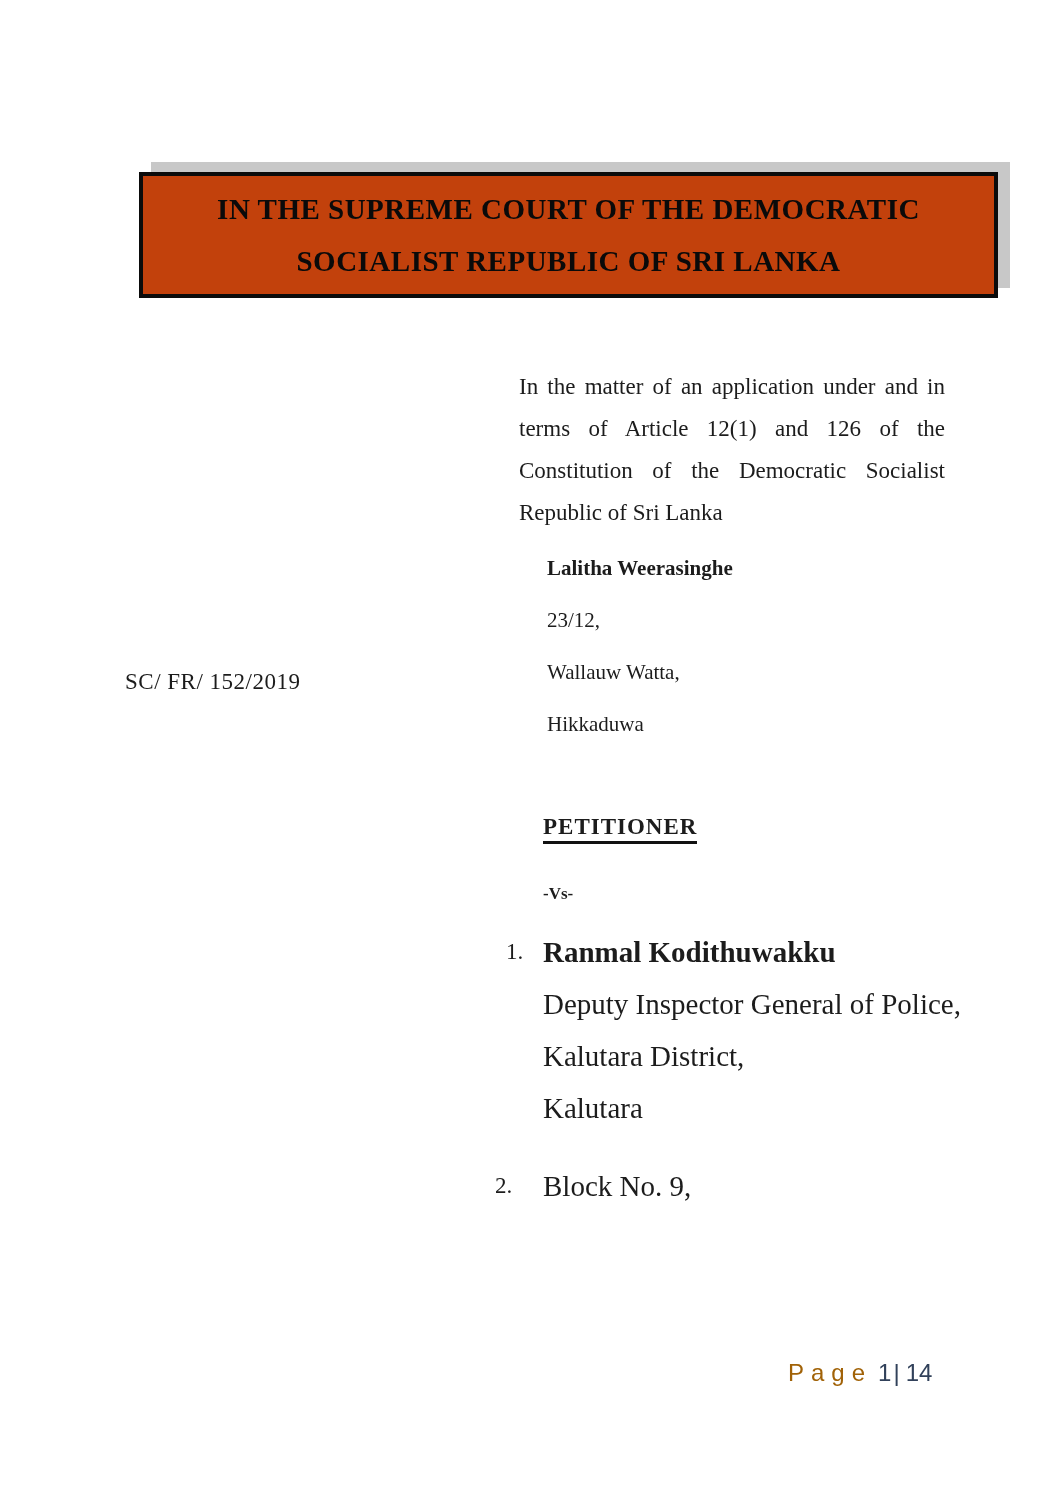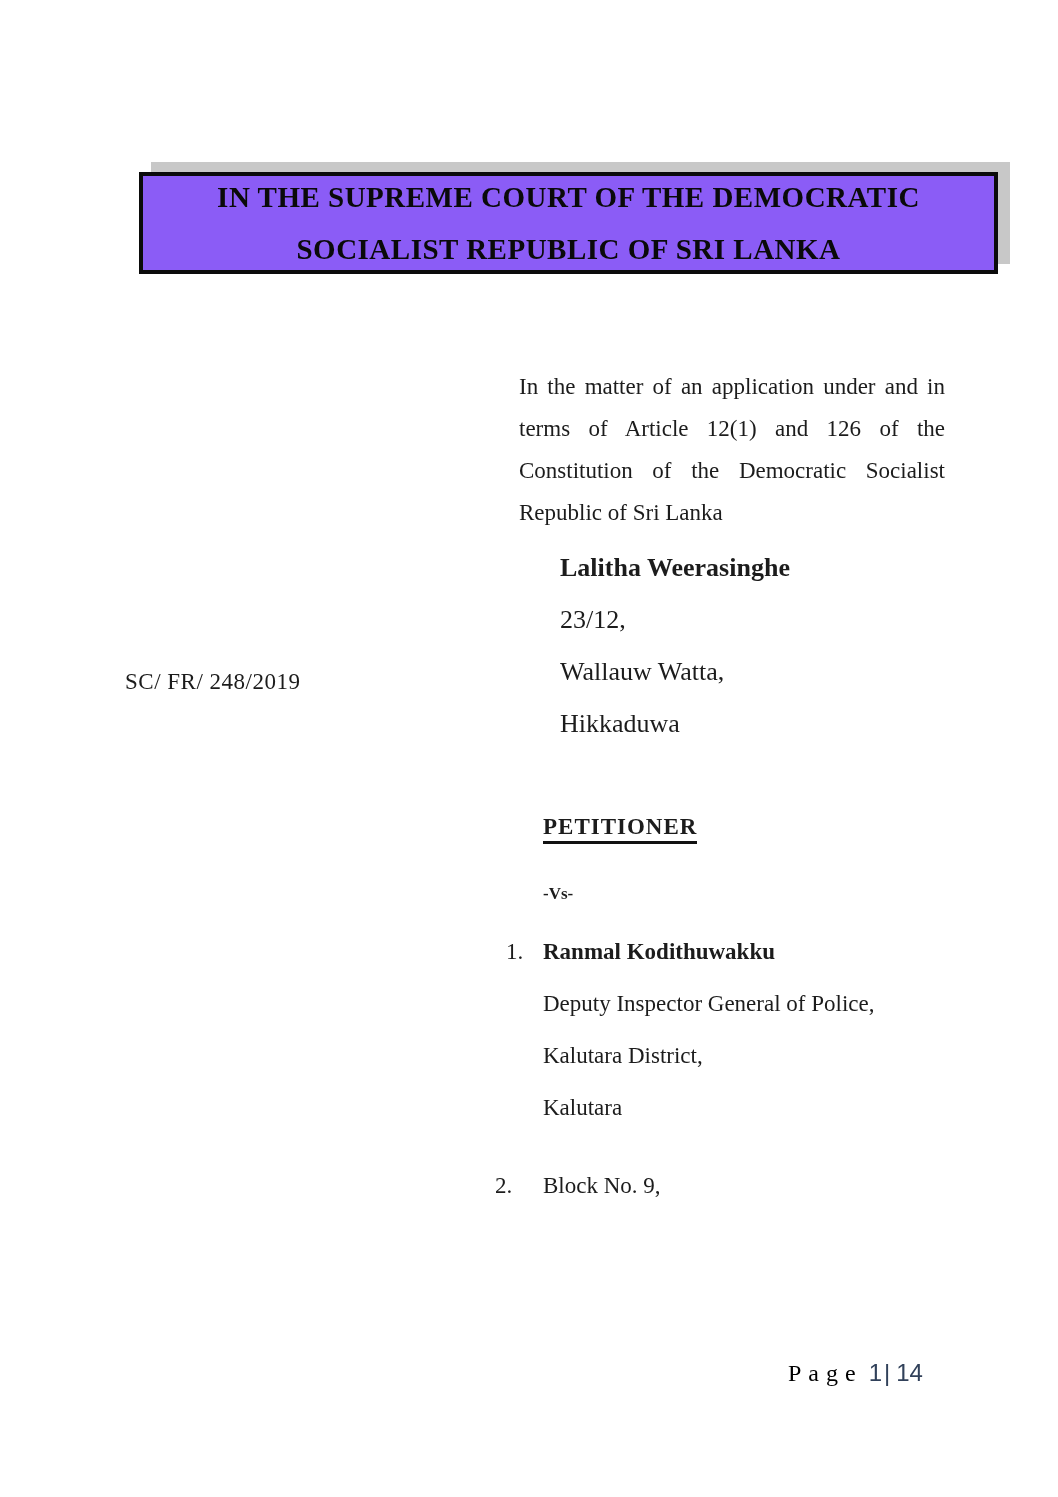--- a/index.html
+++ b/index.html
@@ -18,26 +18,26 @@
   }
 
   
   .title-banner {
     position: absolute;
     left: 139px;
     top: 172px;
     width: 835px;
     height: 90px;
     border: 4px solid #0b0b0b;
-    background: #8b5cf6;
+    background: #c2410c;
     box-shadow: 12px -10px 0 0 #c8c8c8;
     display: flex;
     flex-direction: column;
     justify-content: space-between;
-    padding: 2px 8px;
+    padding: 14px 8px;
     text-align: center;
   }
   .title-line {
     font-size: 29px;
     font-weight: 700;
     letter-spacing: 0.5px;
     line-height: 38px;
     color: #0a0a0a;
     white-space: nowrap;
   }
@@ -61,23 +61,23 @@
     font-size: 23px;
     line-height: 42px;
     text-align: justify;
     margin: 12px;
   }
   .block {
     position: absolute;
     left: 543px;
   }
   .block p {
-    font-size: 26px;
+    font-size: 21px;
     line-height: 28px;
-    margin: 0 0 24px 17px;
+    margin: 0 0 24px 4px;
     white-space: nowrap;
   }
   .bold { font-weight: 700; }
 
   .petitioner-address { top: 554px; }
 
   .role-label-wrap { top: 814px; }
   .role-label {
     display: inline-block;
     font-size: 23px;
@@ -102,42 +102,41 @@
     align-items: flex-start;
   }
   .respondent .num {
     width: 48px;
     flex: 0 0 48px;
     font-size: 23px;
     line-height: 28px;
   }
   .respondent.first .num { padding-left: 11px; box-sizing: border-box; }
   .respondent .resp-body p {
-    font-size: 23px;
+    font-size: 29px;
     line-height: 28px;
     margin: 0 0 24px 0;
     white-space: nowrap;
   }
   .respondent-1 { top: 938px; }
   .respondent-2 { top: 1172px; }
 
   
   .page-footer {
     position: absolute;
     left: 788px;
     top: 1358px;
     font-family: "Liberation Sans", "DejaVu Sans", sans-serif;
     font-size: 24px;
     line-height: 30px;
     white-space: nowrap;
   }
   .footer-page-word {
-    color: #000000;
+    color: #a16207;
     letter-spacing: 7px;
-    font-family: Liberation Serif, serif;
   }
   .footer-page-number,
   .footer-total-pages {
     color: #31415a;
     font-weight: 400;
   }
   .footer-sep {
     color: #31415a;
     margin: 0 6px 0 2px;
   }
@@ -146,21 +145,21 @@
 </head>
 <body>
 
 <div class="page">
 
   <header class="title-banner">
     <div class="title-line">IN THE SUPREME COURT OF THE DEMOCRATIC</div>
     <div class="title-line">SOCIALIST REPUBLIC OF SRI LANKA</div>
   </header>
 
-  <div class="case-number">SC/ FR/ 248/2019</div>
+  <div class="case-number">SC/ FR/ 152/2019</div>
 
   <p class="matter-paragraph">In the matter of an application under and in terms of Article 12(1) and 126 of the Constitution of the Democratic Socialist Republic of Sri Lanka</p>
 
   <div class="block petitioner-address">
     <p class="bold">Lalitha Weerasinghe</p>
     <p>23/12,</p>
     <p>Wallauw Watta,</p>
     <p>Hikkaduwa</p>
   </div>
 

